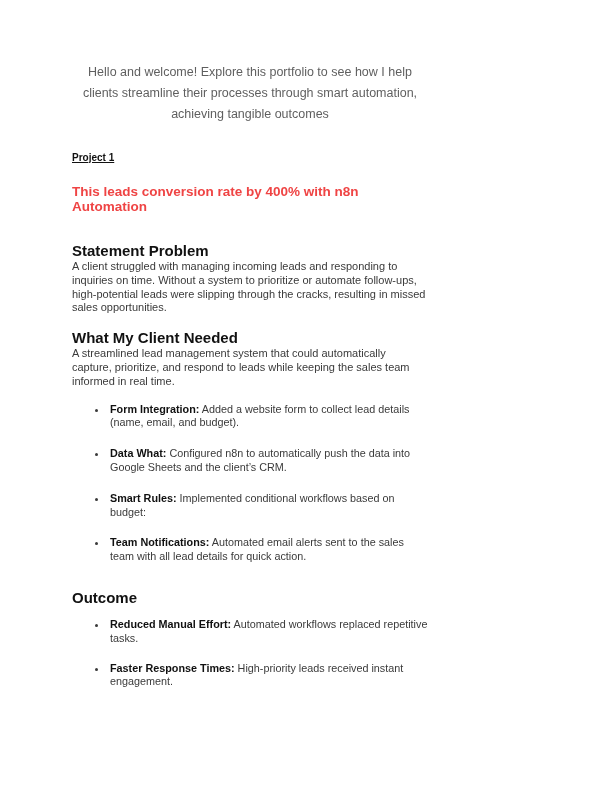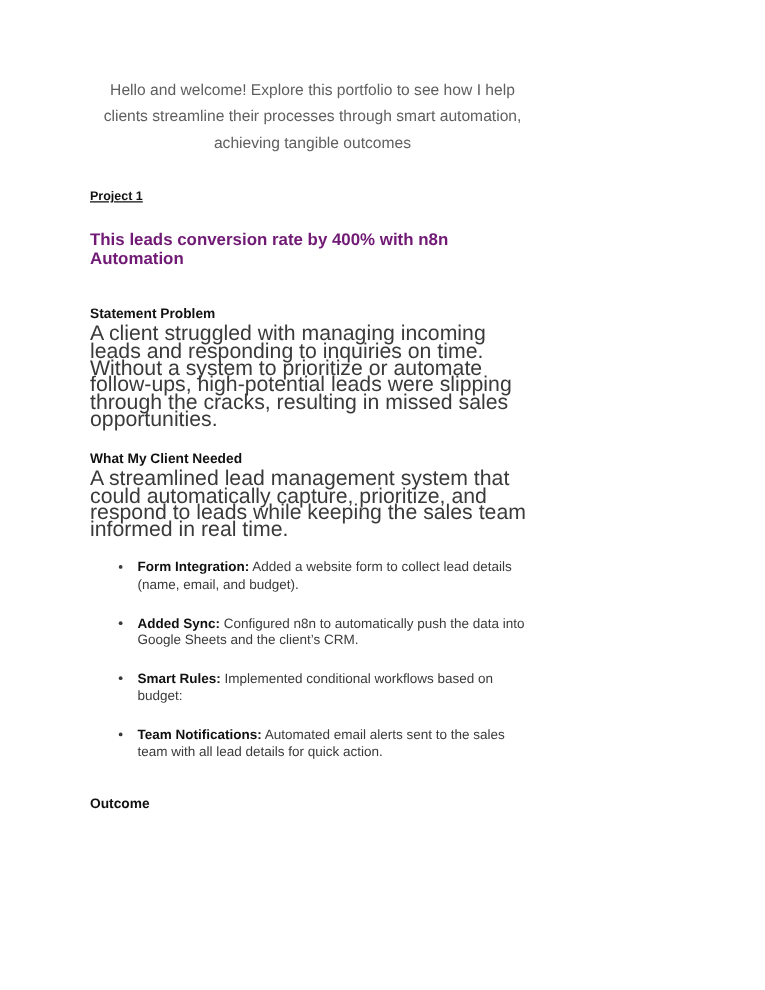--- a/index.html
+++ b/index.html
@@ -32,34 +32,34 @@
     margin-top: 27px;
     font-size: 10px;
     font-weight: bold;
     color: #111111;
     text-decoration: underline;
   }
   .headline {
     margin-top: 21px;
     font-size: 13.5px;
     font-weight: bold;
-    color: #701a75;
+    color: #ef4444;
   }
   .sec-heading {
-    font-size: 11px;
+    font-size: 15px;
     font-weight: bold;
     color: #111111;
     line-height: 14px;
   }
   .mt-lg { margin-top: 30px; }
   .mt-md { margin-top: 16px; }
   .mt-sm { margin-top: 17px; }
   .body-text {
     margin-top: 2px;
-    font-size: 17px;
+    font-size: 11px;
     line-height: 13.8px;
     color: #3a3a3a;
   }
   ul.main-list {
     margin: 14px 0 0 0;
     padding-left: 36px;
     list-style-type: disc;
     font-size: 10.8px;
     line-height: 13.8px;
     color: #3a3a3a;
@@ -111,26 +111,34 @@
 
   <div class="sec-heading mt-md">What My Client Needed</div>
   <p class="body-text">A streamlined lead management system that could automatically capture, prioritize, and respond to leads while keeping the sales team informed in real time.</p>
 
 
   <ul class="main-list">
     <li>
       <span class="bold-label">Form Integration:</span><span> Added a website form to collect lead details (name, email, and budget).</span>
     </li>
     <li>
-      <span class="bold-label">Added Sync:</span><span> Configured n8n to automatically push the data into Google Sheets and the client’s CRM.</span>
+      <span class="bold-label">Data What:</span><span> Configured n8n to automatically push the data into Google Sheets and the client’s CRM.</span>
     </li>
     <li>
       <span class="bold-label">Smart Rules:</span><span> Implemented conditional workflows based on budget:</span>
     </li>
     <li>
       <span class="bold-label">Team Notifications:</span><span> Automated email alerts sent to the sales team with all lead details for quick action.</span>
     </li>
   </ul>
 
   <div class="sec-heading outcome-heading">Outcome</div>
 
+  <ul class="outcome-list">
+    <li>
+      <span class="bold-label">Reduced Manual Effort:</span><span> Automated workflows replaced repetitive tasks.</span>
+    </li>
+    <li>
+      <span class="bold-label">Faster Response Times:</span><span> High-priority leads received instant engagement.</span>
+    </li>
+  </ul>
 
 </div>
 
 </body></html>

